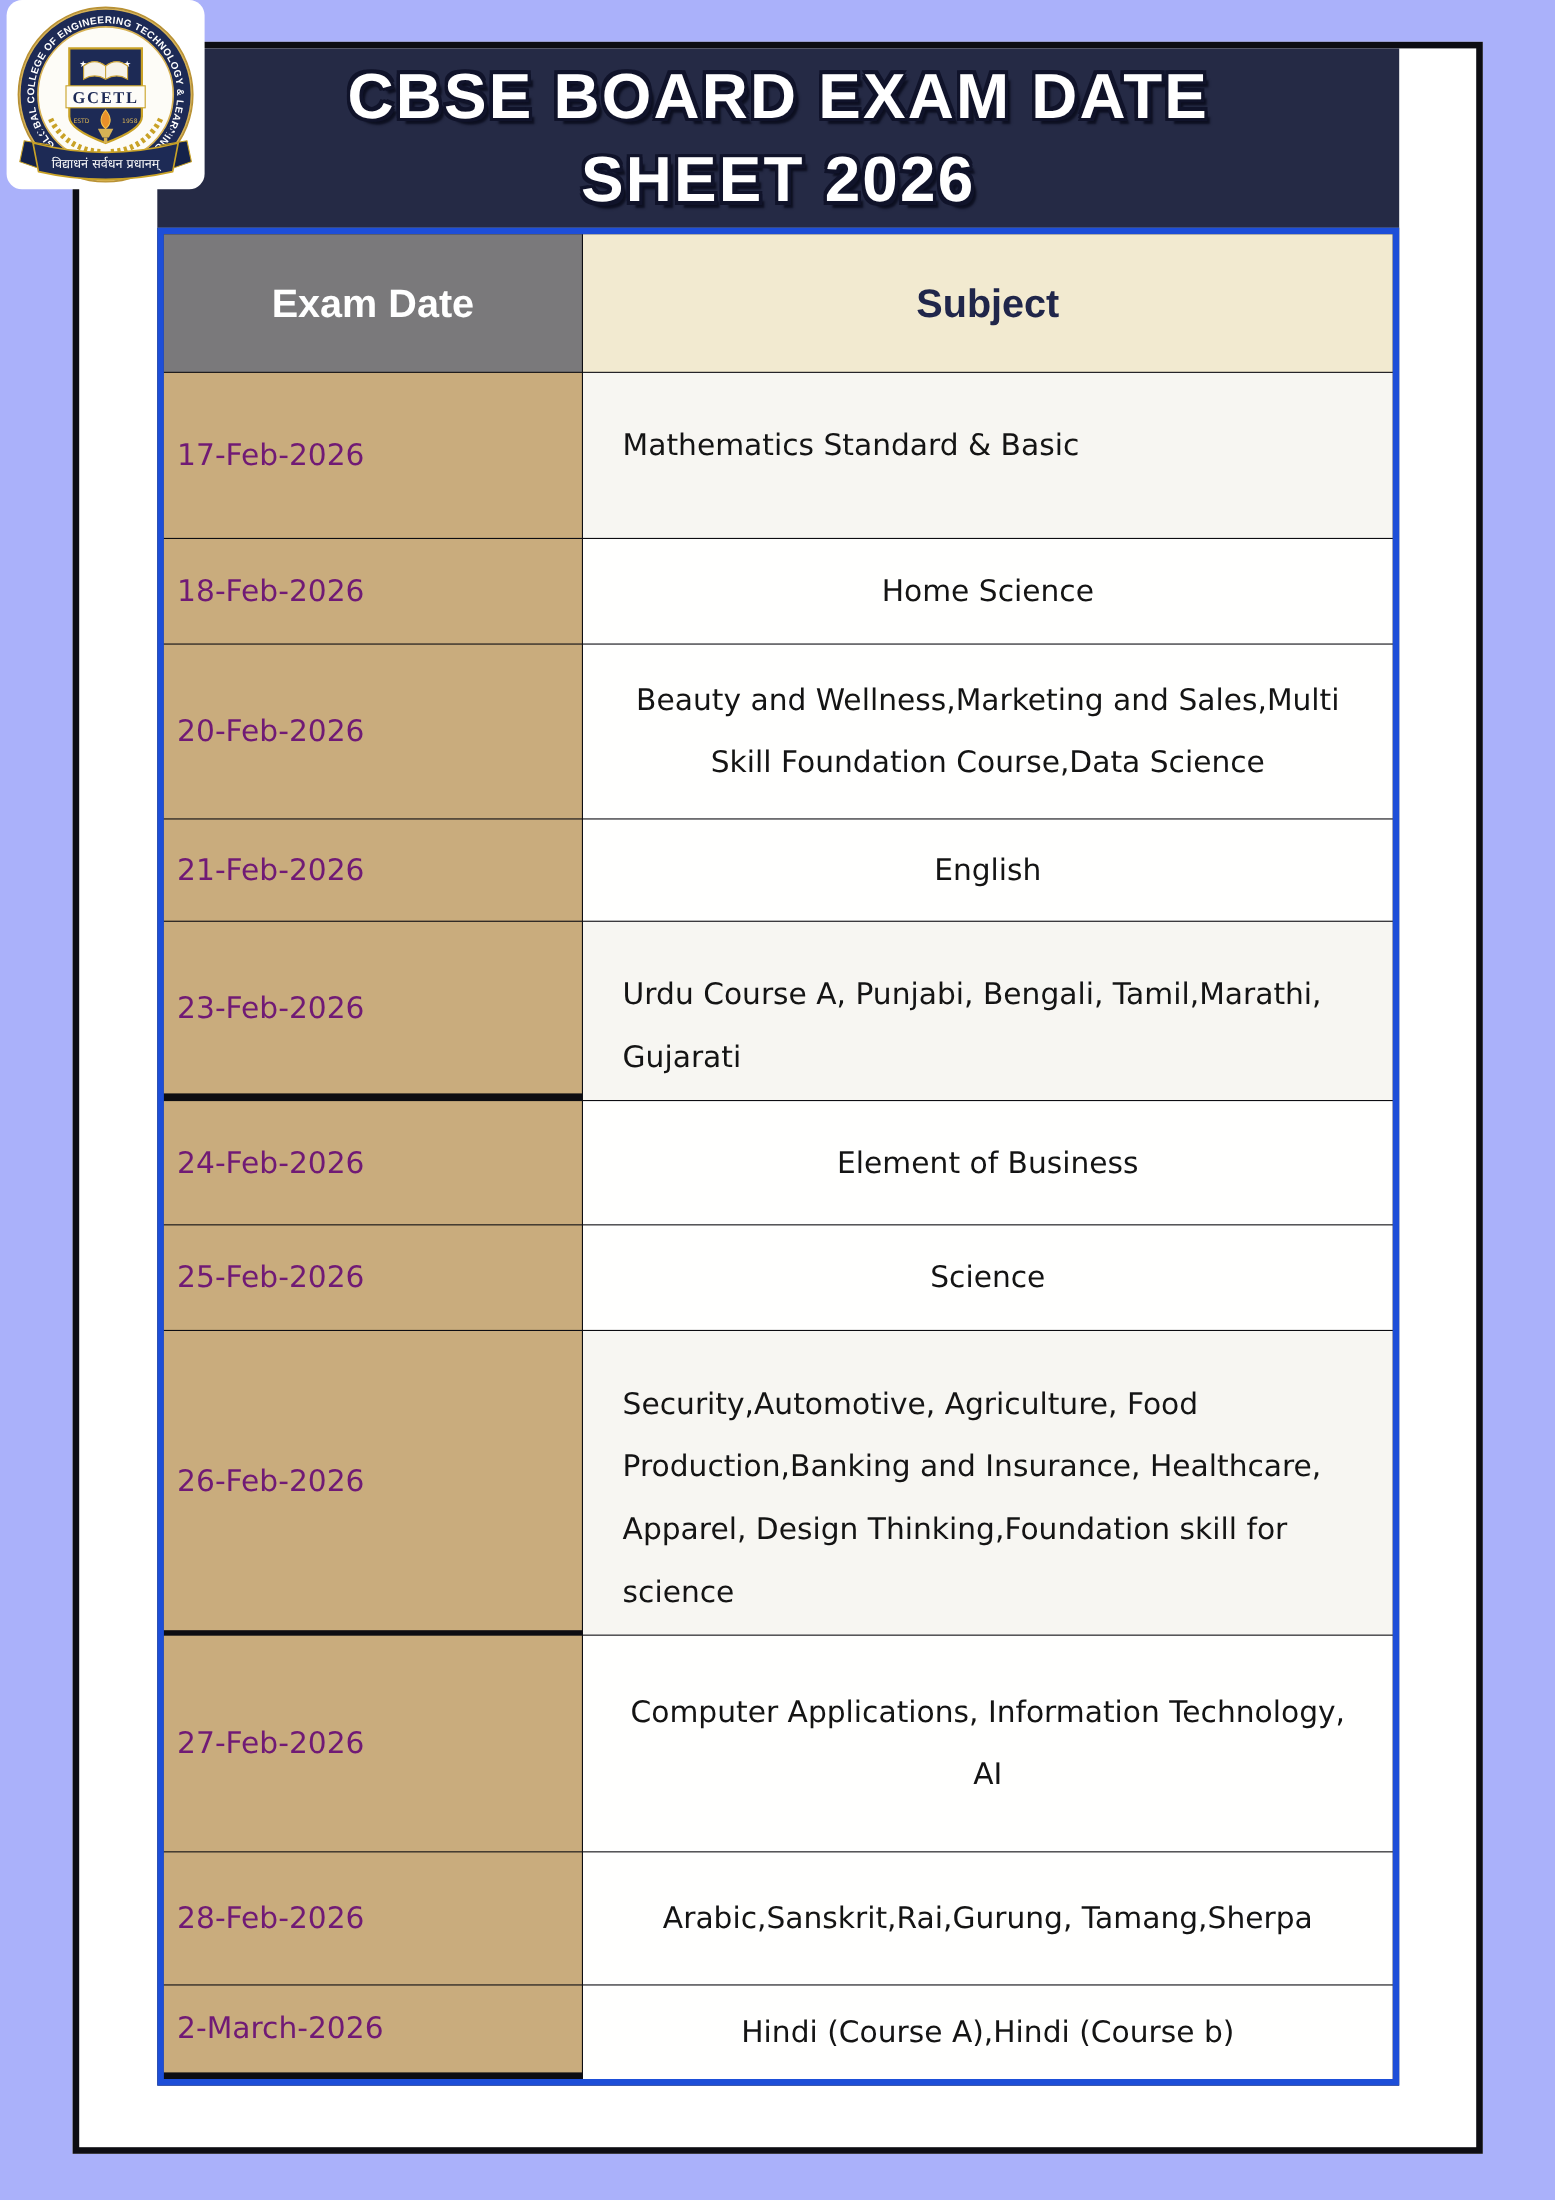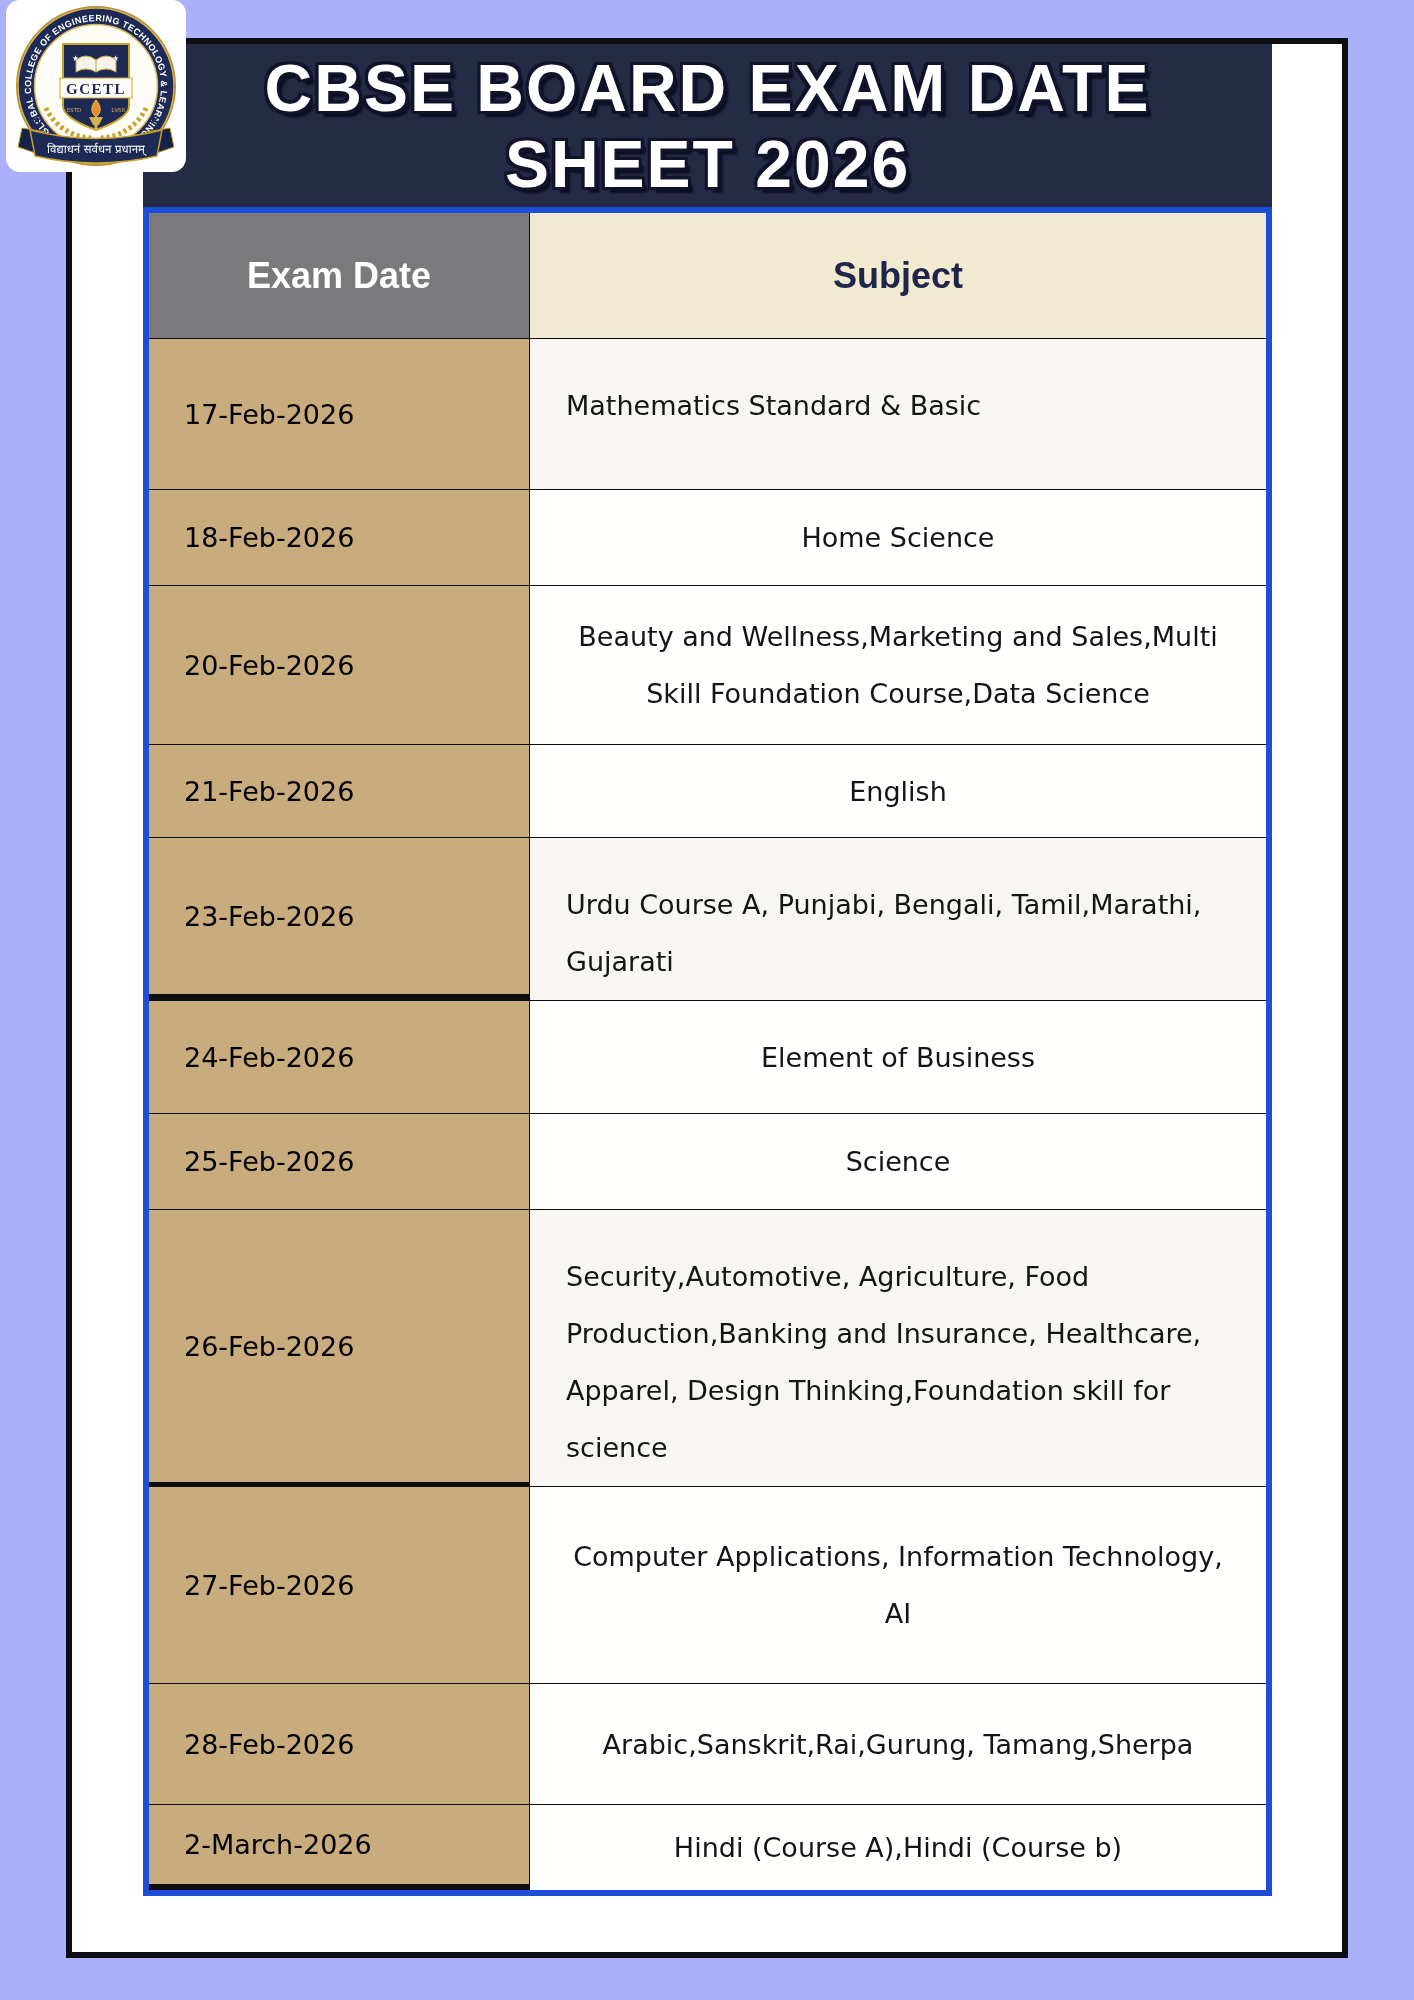--- a/index.html
+++ b/index.html
@@ -15,43 +15,43 @@
     position:absolute;left:66px;top:38px;width:1282px;height:1920px;
     background:#ffffff;border:6px solid #0d0d12;box-sizing:border-box;
   }
   .title-band{
     position:absolute;left:143px;top:44px;width:1129px;height:163px;
     background:#252a45;
     display:flex;flex-direction:column;justify-content:center;align-items:center;
   }
   .title-line{
     font-family:"Liberation Sans",sans-serif;
-    font-weight:800;font-size:66px;line-height:76px;letter-spacing:2px;
+    font-weight:800;font-size:58px;line-height:76px;letter-spacing:2px;
     color:#ffffff;white-space:nowrap;
     text-shadow:
       -3px -3px 0 #10132a, 3px -3px 0 #10132a, -3px 3px 0 #10132a, 3px 3px 0 #10132a,
       0 -3px 0 #10132a, 0 3px 0 #10132a, -3px 0 0 #10132a, 3px 0 0 #10132a,
       5px 6px 2px rgba(8,10,26,0.85);
   }
   .exam-table{
     position:absolute;left:143px;top:207px;width:1129px;
     box-sizing:border-box;border:6px solid #1d4ed8;background:#0d0d12;
     display:grid;grid-template-columns:380px 1fr;gap:1px;
   }
   .th{
     display:flex;align-items:center;justify-content:center;
     height:125px;
     font-family:"Liberation Sans",sans-serif;font-weight:bold;font-size:36px;
   }
   .th-date{background:#7a797b;color:#ffffff;}
   .th-subject{background:#f2ead0;color:#20264a;}
   .date-cell{
-    background:#c9ac7d;color:#000000;
+    background:#c9ac7d;color:#701a75;
     display:flex;align-items:center;
-    padding-left:35px;font-size:27px;
+    padding-left:12px;font-size:27px;
   }
   .subject-cell{
     background:#fffffe;color:#141414;
     font-size:27px;line-height:57px;
     box-sizing:border-box;
   }
   .subject-cell.muted{background:#f7f6f2;}
   .subject-cell.center{
     display:flex;align-items:center;justify-content:center;
     text-align:center;padding:14px 38px;

